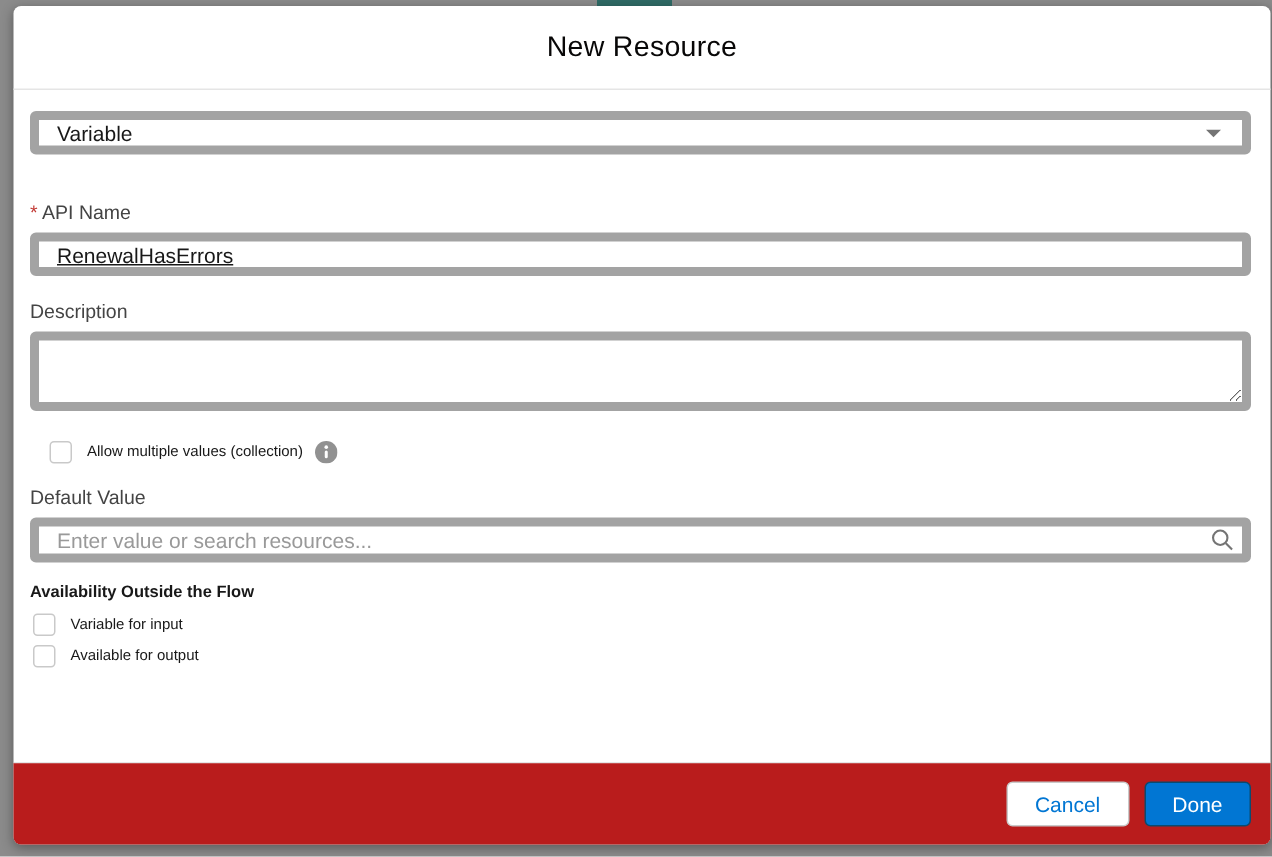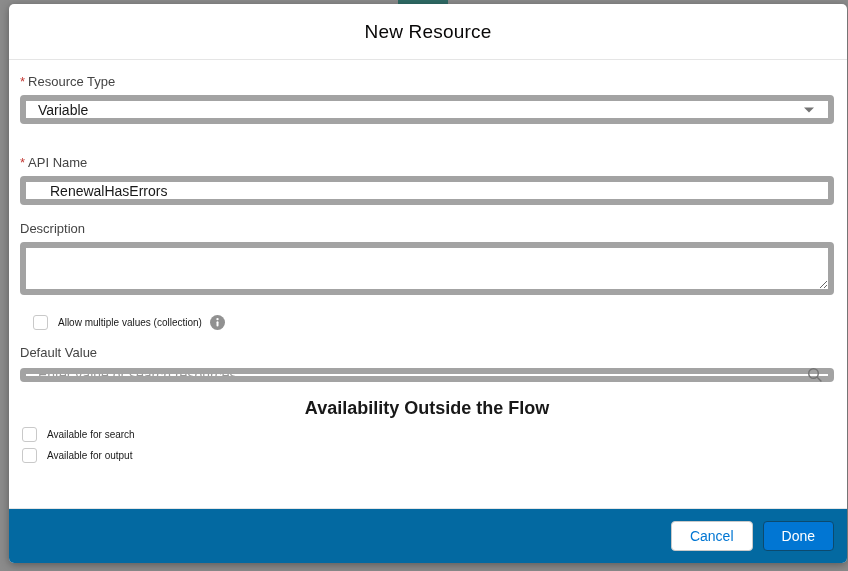--- a/index.html
+++ b/index.html
@@ -43,48 +43,48 @@
     border: 6px solid #a3a3a3; border-radius: 4px;
     background: #fff;
     font-family: "Liberation Sans", "DejaVu Sans", sans-serif;
     font-size: 14px; color: #181818;
   }
   .combo {
     height: 29px; display: flex; align-items: center;
     padding: 0 12px; cursor: pointer; position: relative;
   }
   .combo .chevron { position: absolute; right: 13px; top: 50%; transform: translateY(-50%); line-height: 0; }
-  .text-input { height: 29px; padding: 0 24px; }
+  .text-input { height: 29px; padding: 0 12px; text-decoration: underline; }
   .textarea {
     height: 53px; resize: both; display: block;
     padding: 6px 12px; line-height: 18px;
   }
   .search-wrap { position: relative; }
-  .search-input { height: 14px; padding: 0 34px 0 12px; }
+  .search-input { height: 30px; padding: 0 34px 0 12px; }
   .search-input::placeholder { color: #999999; opacity: 1; }
   .search-icon { position: absolute; right: 11px; top: 50%; transform: translateY(-50%); line-height: 0; }
   .section-rt { margin-top: 1px; }
   .section-api { margin-top: 31px; }
   .section-desc { margin-top: 16px; }
   .section-dt { margin-top: 20px; }
   .section-dv { margin-top: 15px; }
   .dt-row { display: flex; align-items: center; }
   .dt-combo { width: 401px; flex: 0 0 401px; }
   .cb-inline { display: flex; align-items: center; margin-left: 13px; }
   .checkbox {
     width: 15px; height: 15px; border: 1px solid #c9c9c9; border-radius: 3px;
     background: #fff; flex: 0 0 15px; cursor: pointer;
   }
   .cb-label { font-size: 10px; color: #181818; margin-left: 10px; cursor: pointer; }
   .info-icon { margin-left: 8px; line-height: 0; cursor: pointer; }
-  .avail-heading { font-size: 18px; font-weight: 700; color: #181818; margin-top: 14px; text-align: center; }
+  .avail-heading { font-size: 11px; font-weight: 700; color: #181818; margin-top: 14px; }
   .cb-row { display: flex; align-items: center; margin-top: 8px; padding-left: 2px; }
   .modal-footer {
     flex: 0 0 55px; height: 55px;
-    border-top: 1px solid #e5e5e5; background: #0369a1;
+    border-top: 1px solid #e5e5e5; background: #b91c1c;
     border-radius: 0 0 5px 5px;
     display: flex; align-items: center; justify-content: flex-end;
     padding: 0 13px; gap: 10px;
   }
   .btn {
     height: 30px; border-radius: 4px; font-size: 14px;
     font-family: "Liberation Sans", "DejaVu Sans", sans-serif;
     display: inline-flex; align-items: center; justify-content: center;
     cursor: pointer; padding: 0 18px; border: 1px solid transparent;
   }
@@ -98,21 +98,20 @@
 
 <div class="modal">
 
   <div class="modal-header">
     <span class="modal-title">New Resource</span>
   </div>
 
   <div class="modal-body">
 
     <div class="section-rt">
-      <label class="field-label"><span class="req">*</span><span>Resource Type</span></label>
       <div class="combo">
         <span>Variable</span>
         <span class="chevron">
           <svg width="12" height="8" viewBox="0 0 12 8">
               <path d="M1 1.5 L6 6.5 L11 1.5 Z" fill="#747474"></path>
             </svg>
         </span>
       </div>
     </div>
 
@@ -152,21 +151,21 @@
             <line x1="10.2" y1="10.2" x2="14.4" y2="14.4"></line>
           </svg>
         </span>
       </div>
     </div>
 
     <div class="avail-heading">Availability Outside the Flow</div>
 
     <div class="cb-row">
       <div class="checkbox"></div>
-      <span class="cb-label">Available for search</span>
+      <span class="cb-label">Variable for input</span>
     </div>
     <div class="cb-row" style="margin-top:6px;">
       <div class="checkbox"></div>
       <span class="cb-label">Available for output</span>
     </div>
 
   </div>
 
   <div class="modal-footer">
     <button class="btn btn-neutral">Cancel</button>

